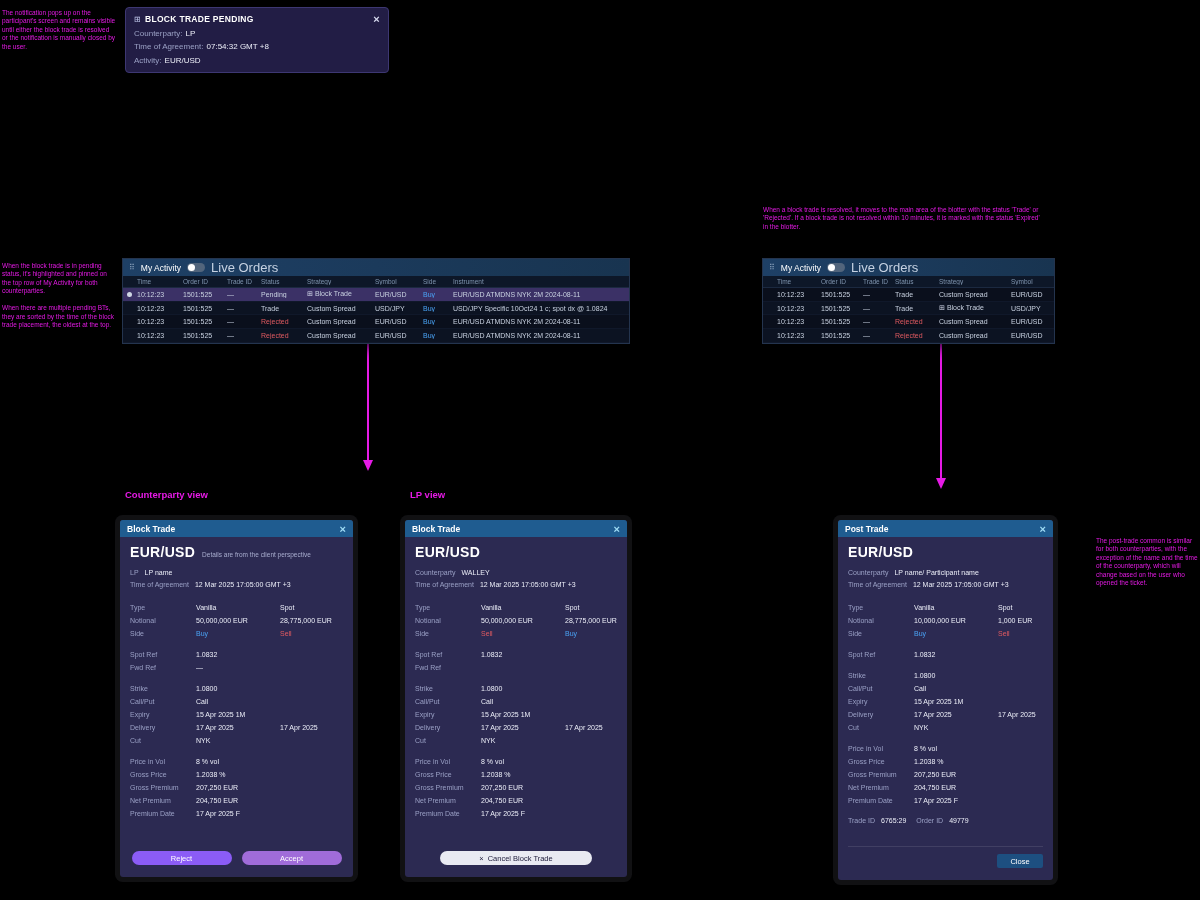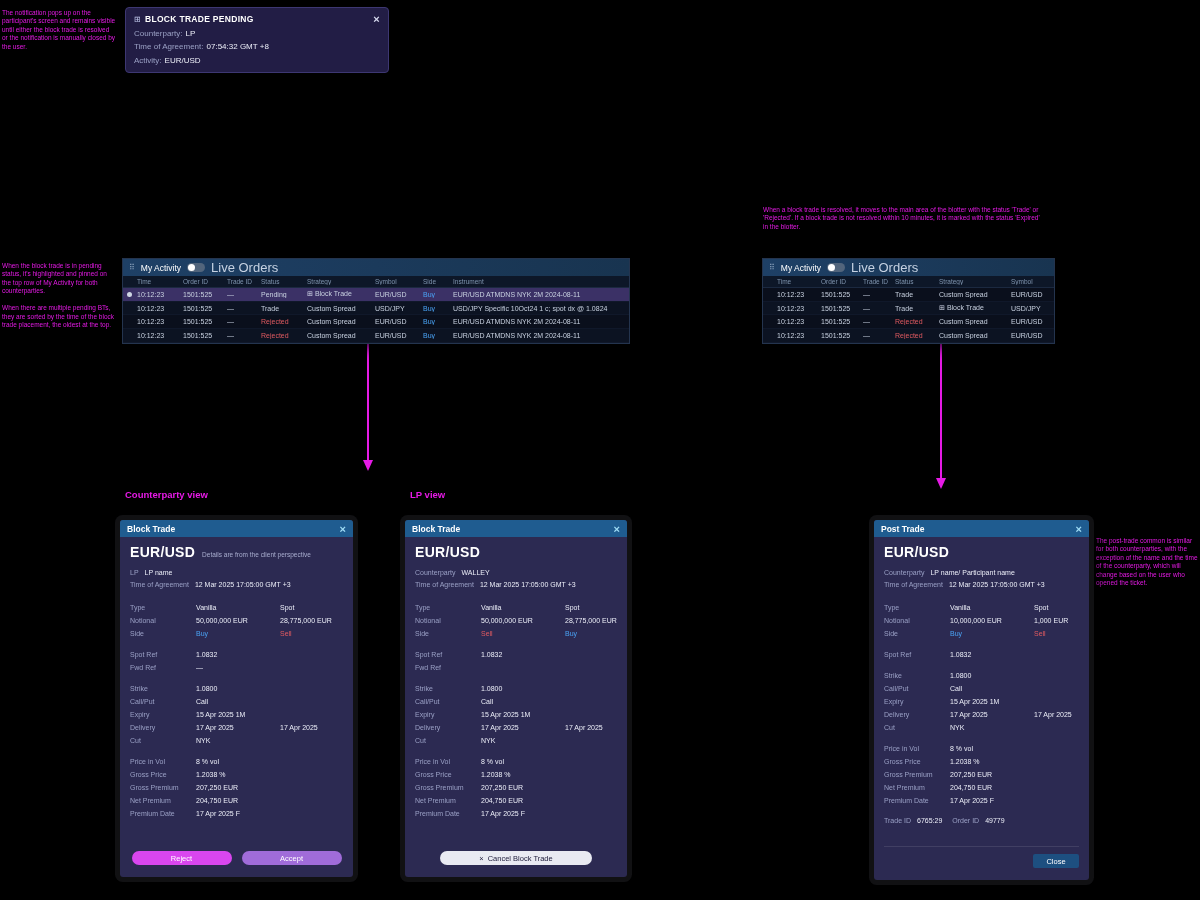--- a/index.html
+++ b/index.html
@@ -57,21 +57,21 @@
   .fields{margin-top:10px;}
   .frow{display:flex;font-size:7px;height:13px;align-items:center;}
   .f-label{color:#9aa0c5;width:66px;flex:none;}
   .f-v1{color:#eceef8;width:84px;flex:none;}
   .f-v2{color:#eceef8;flex:1;}
   .fgap{height:8px;}
   .blue{color:#4aa3f5 !important;}
   .red{color:#e05a60 !important;}
   .dlg-buttons{margin-top:auto;display:flex;justify-content:center;gap:10px;padding-top:8px;}
   .btn{border:none;border-radius:8px;height:14px;font-size:7.5px;color:#fff;cursor:pointer;font-family:"Liberation Sans",sans-serif;}
-  .btn.gray{background:#d946ef;width:100px;}
+  .btn.gray{background:#8b5cf6;width:100px;}
   .btn.purple{background:#a06cd9;width:100px;}
   .btn.light{background:#e9eaf2;color:#23213f;width:152px;display:flex;align-items:center;justify-content:center;gap:4px;}
   .btn.blue-btn{background:#1d4f80;width:46px;border-radius:2px;}
   .ids-row{display:flex;font-size:7px;margin-top:10px;align-items:center;}
   .ids-row .m-val{margin-right:10px;}
   .dlg-footer{margin-top:auto;display:flex;justify-content:flex-end;border-top:1px solid rgba(255,255,255,.1);padding-top:7px;}
 </style>
 </head>
 <body>
 
@@ -439,21 +439,21 @@
       </div>
     <div class="dlg-buttons">
       <button class="btn light">
         <span>×</span>
         <span>Cancel Block Trade</span>
       </button>
     </div>
   </div>
 </div>
 
-<div class="dialog" style="left:874px;top:520px;width:215px;height:360px;">
+<div class="dialog" style="left:838px;top:520px;width:215px;height:360px;">
   <div class="dlg-header">
     <span>Post Trade</span>
     <span class="dlg-close">×</span>
   </div>
   <div class="dlg-body">
     <div class="pair-row">
       <span class="pair">EUR/USD</span>
     </div>
     <div class="meta">
         <div class="meta-row">

